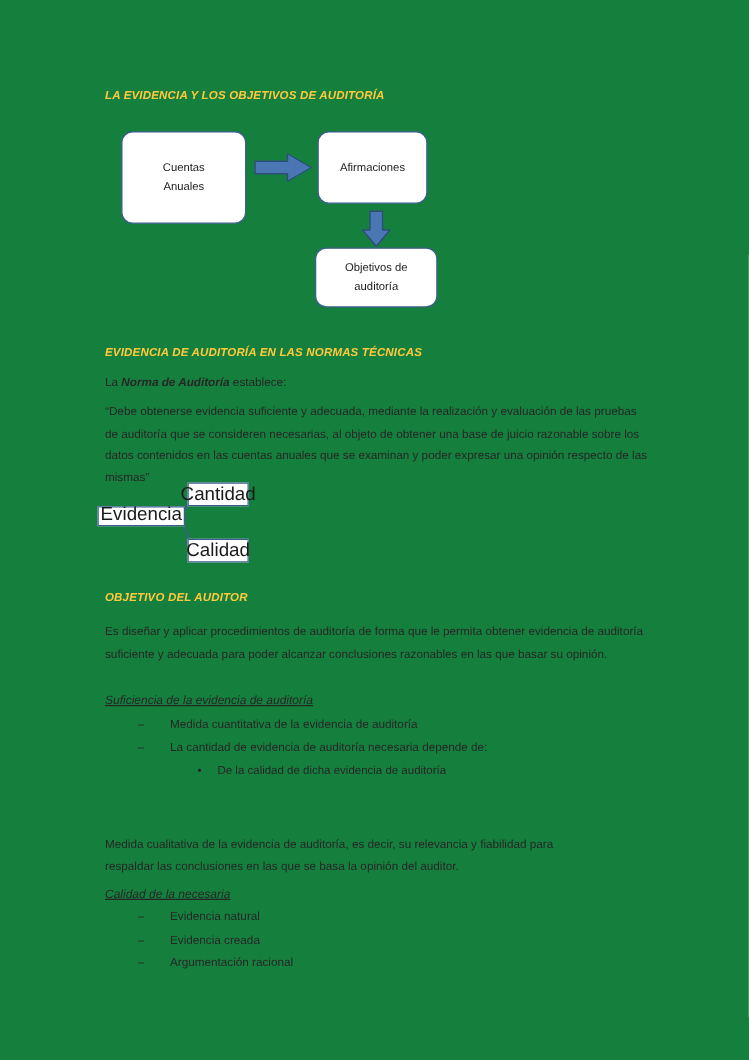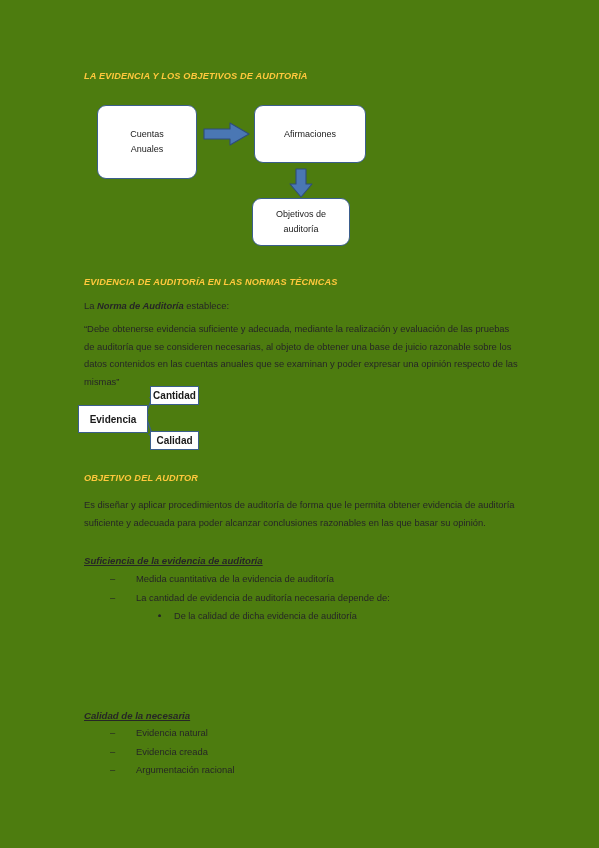--- a/index.html
+++ b/index.html
@@ -13,39 +13,38 @@
     position: relative;
     font-family: "Liberation Sans", sans-serif;
     color: #222222;
     overflow: hidden;
   }
   .page {
     position: absolute;
     left: 0; top: 0;
     width: 599px;
     height: 848px;
-    background: #4d7c0f;
+    background: #15803d;
   }
 
   
   .sec-heading {
     color: #FFC83D;
     font-style: italic;
     font-weight: bold;
     font-size: 9.2px;
     letter-spacing: 0.15px;
     white-space: nowrap;
   }
   .sub-heading {
     font-style: italic;
     font-size: 9.6px;
     text-decoration: underline;
     color: #262626;
     display: inline-block;
-    font-weight: bold;
   }
 
   
   .para {
     font-size: 9.4px;
     line-height: 17.5px;
     color: #262626;
     text-align: left;
   }
   .para i.bi { font-weight: bold; font-style: italic; }
@@ -112,25 +111,24 @@
   }
 
   
   .sbox {
     position: absolute;
     border: 1.1px solid #3B5E8C;
     background: #ffffff;
     display: flex;
     align-items: center;
     justify-content: center;
-    font-size: 10px;
+    font-size: 15px;
     color: #1a1a1a;
     box-sizing: border-box;
     pointer-events: auto;
-    font-weight: bold;
   }
 </style>
 </head>
 <body>
 
 <div class="page">
 
   <div class="sec-heading" style="position:absolute;left:84px;top:71px;">LA EVIDENCIA Y LOS OBJETIVOS DE AUDITORÍA</div>
 
   <div class="flow">
@@ -139,21 +137,21 @@
       <div>
         <div>Cuentas</div>
         <div>Anuales</div>
       </div>
     </div>
 
     <svg style="position:absolute;left:203px;top:122px;" width="48" height="24" viewBox="0 0 48 24">
       <polygon points="1,7 27,7 27,1 46,12 27,23 27,17 1,17" fill="#4A77B4" stroke="#2E4D7B" stroke-width="1.1" stroke-linejoin="round"></polygon>
     </svg>
 
-    <div class="fbox" style="left:254px;top:105px;width:112px;height:58px;">
+    <div class="fbox" style="left:254px;top:105px;width:88px;height:58px;">
       <div>
         <div>Afirmaciones</div>
       </div>
     </div>
 
     <svg style="position:absolute;left:288px;top:168px;" width="26" height="30" viewBox="0 0 26 30">
       <polygon points="8,1 18,1 18,16 24,16 13,29 2,16 8,16" fill="#4A77B4" stroke="#2E4D7B" stroke-width="1.1" stroke-linejoin="round"></polygon>
     </svg>
 
     <div class="fbox" style="left:252px;top:198px;width:98px;height:48px;">
@@ -178,21 +176,21 @@
       <line x1="5" y1="32" x2="11" y2="32" stroke="#3B5E8C" stroke-width="1.1"></line>
       <line x1="11" y1="32" x2="11" y2="32" stroke="#3B5E8C" stroke-width="1.1"></line>
 
       <line x1="8" y1="30" x2="15" y2="13" stroke="#3B5E8C" stroke-width="1.2"></line>
       <polygon points="16,9 18,17 11,15" fill="#3B5E8C"></polygon>
 
       <line x1="8" y1="34" x2="15" y2="53" stroke="#3B5E8C" stroke-width="1.2"></line>
       <polygon points="16,57 10,51 18,49" fill="#3B5E8C"></polygon>
     </svg>
 
-    <div class="sbox" style="left:78px;top:405px;width:70px;height:28px;">
+    <div class="sbox" style="left:78px;top:405px;width:70px;height:16px;align-items:flex-end;">
       <span>Evidencia</span>
     </div>
 
     <div class="sbox" style="left:150px;top:386px;width:49px;height:19px;">
       <span>Cantidad</span>
     </div>
 
     <div class="sbox" style="left:150px;top:431px;width:49px;height:19px;">
       <span>Calidad</span>
     </div>
@@ -220,20 +218,21 @@
         </li>
         <li>
           <span class="dot">•</span>
           <span>De la calidad de dicha evidencia de auditoría</span>
         </li>
       </ul>
     </li>
   </ul>
 
 
+  <div class="para" style="position:absolute;left:84px;top:666px;width:400px;">Medida cualitativa de la evidencia de auditoría, es decir, su relevancia y fiabilidad para respaldar las conclusiones en las que se basa la opinión del auditor.</div>
 
   <div style="position:absolute;left:84px;top:705px;">
     <span class="sub-heading">Calidad de la necesaria</span>
   </div>
 
   <ul class="lvl1" style="position:absolute;left:84px;top:724px;width:440px;">
     <li>
       <span class="dash">–</span>
       <span>Evidencia natural</span>
     </li>

